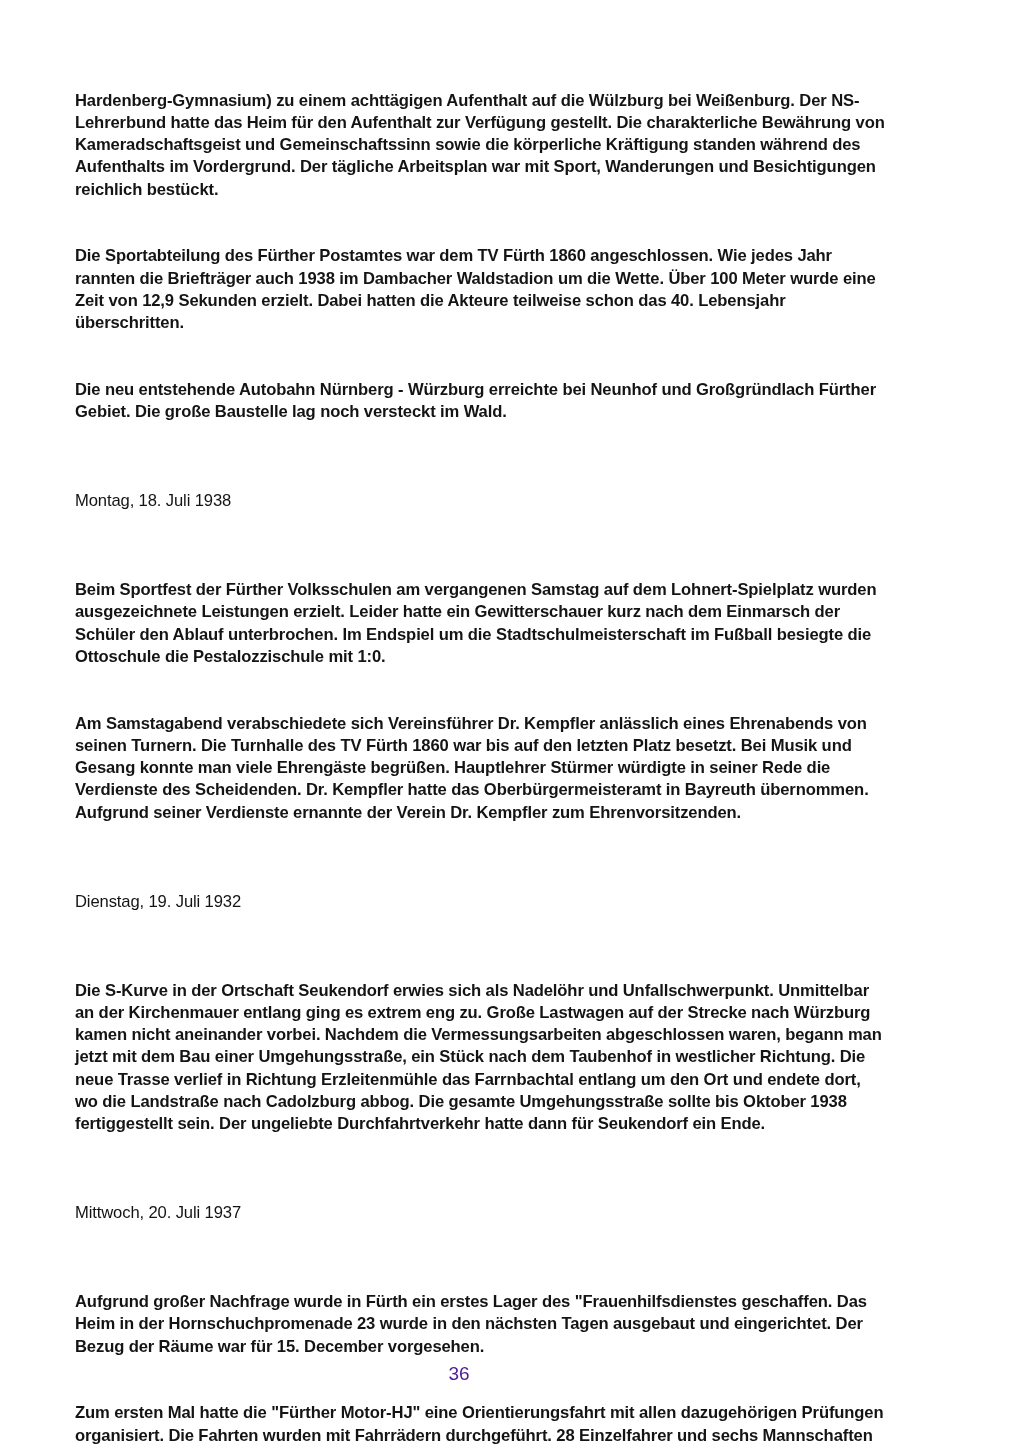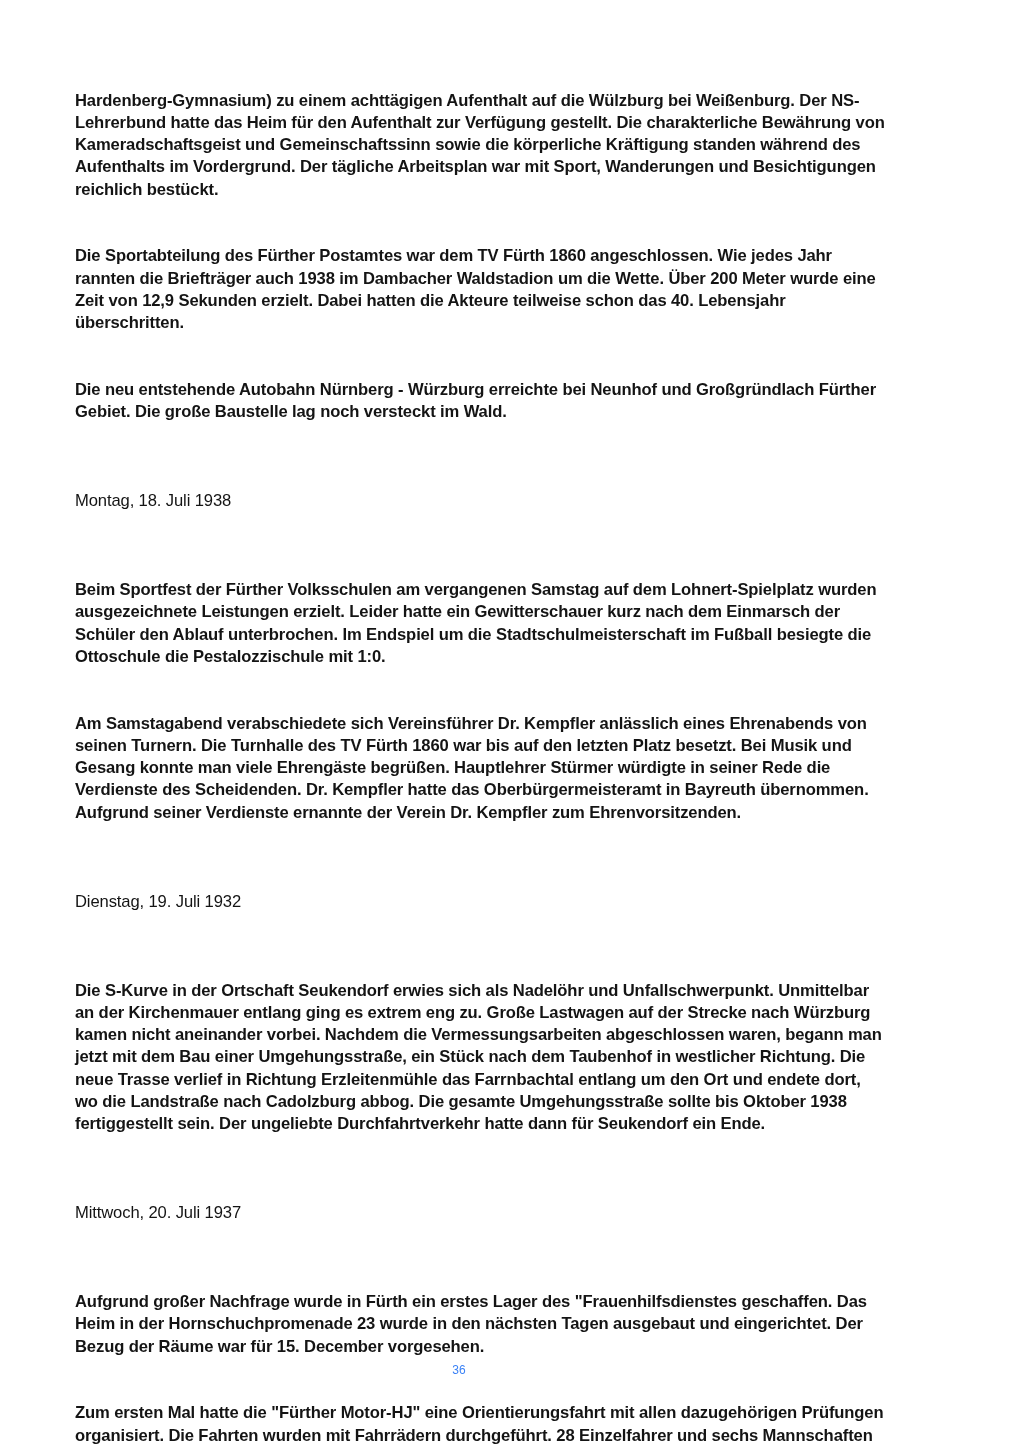--- a/index.html
+++ b/index.html
@@ -23,36 +23,36 @@
     white-space: pre;
   }
   .p { margin: 0; font-weight: bold; }
   .h { margin: 22.25px 0; font-weight: normal; }
   .footer {
     position: absolute;
     top: 1363px;
     left: 0;
     width: 918px;
     text-align: center;
-    font-size: 12px;
-    color: #3b82f6;
+    font-size: 19px;
+    color: #4c1d95;
   }
 </style>
 </head>
 <body>
 
 <div class="page">
   <div class="content">
     <div class="p">Hardenberg-Gymnasium) zu einem achttägigen Aufenthalt auf die Wülzburg bei Weißenburg. Der NS-
 Lehrerbund hatte das Heim für den Aufenthalt zur Verfügung gestellt. Die charakterliche Bewährung von
 Kameradschaftsgeist und Gemeinschaftssinn sowie die körperliche Kräftigung standen während des
 Aufenthalts im Vordergrund. Der tägliche Arbeitsplan war mit Sport, Wanderungen und Besichtigungen
 reichlich bestückt.</div>
     <div class="p">Die Sportabteilung des Fürther Postamtes war dem TV Fürth 1860 angeschlossen. Wie jedes Jahr
-rannten die Briefträger auch 1938 im Dambacher Waldstadion um die Wette. Über 200 Meter wurde eine
+rannten die Briefträger auch 1938 im Dambacher Waldstadion um die Wette. Über 100 Meter wurde eine
 Zeit von 12,9 Sekunden erzielt. Dabei hatten die Akteure teilweise schon das 40. Lebensjahr
 überschritten.</div>
     <div class="p">Die neu entstehende Autobahn Nürnberg - Würzburg erreichte bei Neunhof und Großgründlach Fürther
 Gebiet. Die große Baustelle lag noch versteckt im Wald.</div>
     <div class="h">Montag, 18. Juli 1938</div>
     <div class="p">Beim Sportfest der Fürther Volksschulen am vergangenen Samstag auf dem Lohnert-Spielplatz wurden
 ausgezeichnete Leistungen erzielt. Leider hatte ein Gewitterschauer kurz nach dem Einmarsch der
 Schüler den Ablauf unterbrochen. Im Endspiel um die Stadtschulmeisterschaft im Fußball besiegte die
 Ottoschule die Pestalozzischule mit 1:0.</div>
     <div class="p">Am Samstagabend verabschiedete sich Vereinsführer Dr. Kempfler anlässlich eines Ehrenabends von

